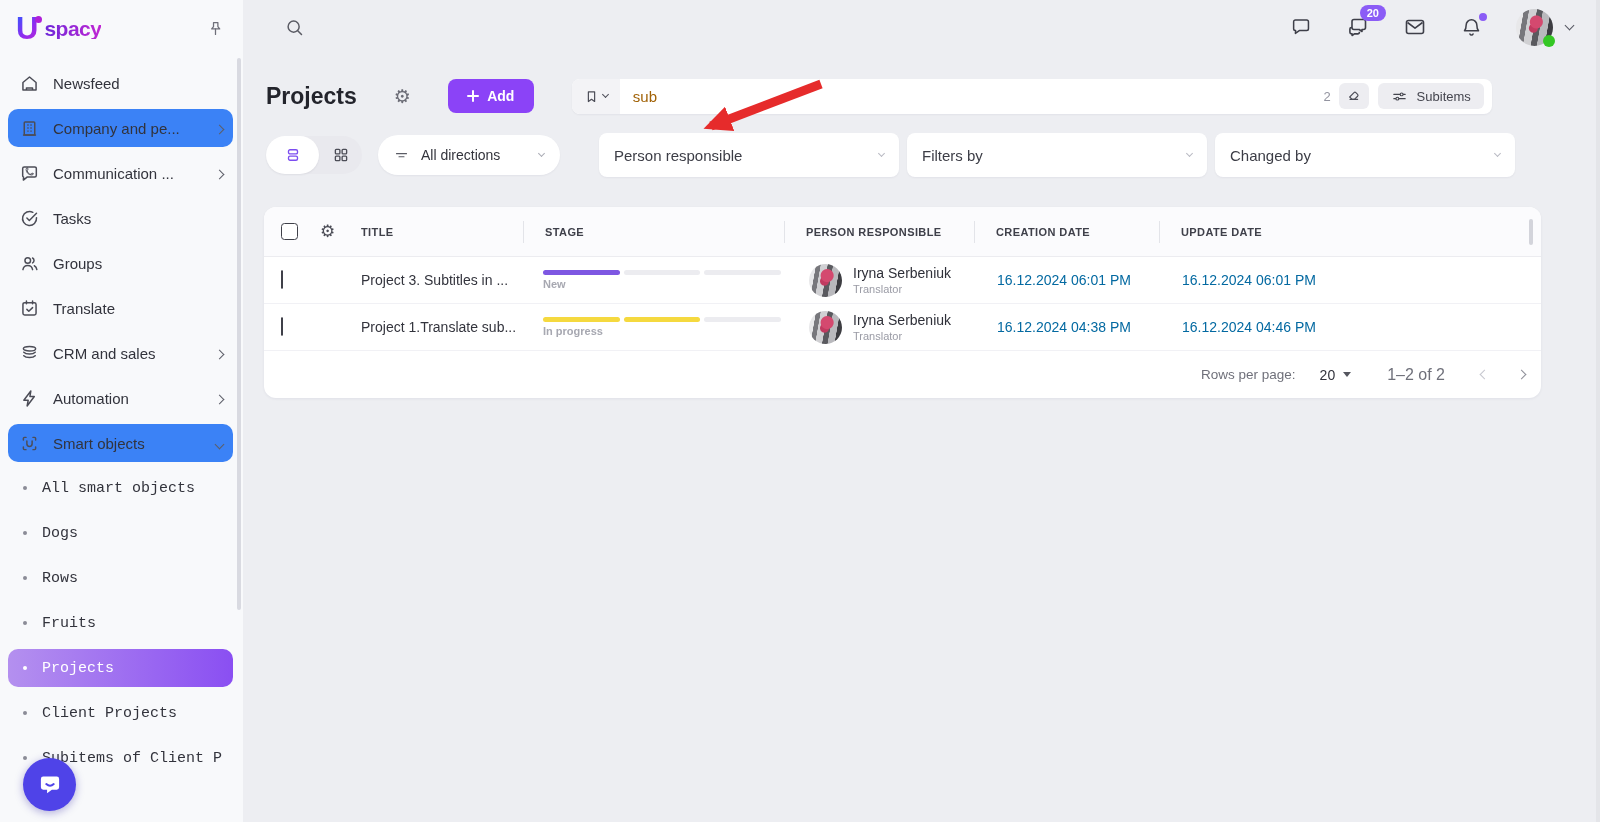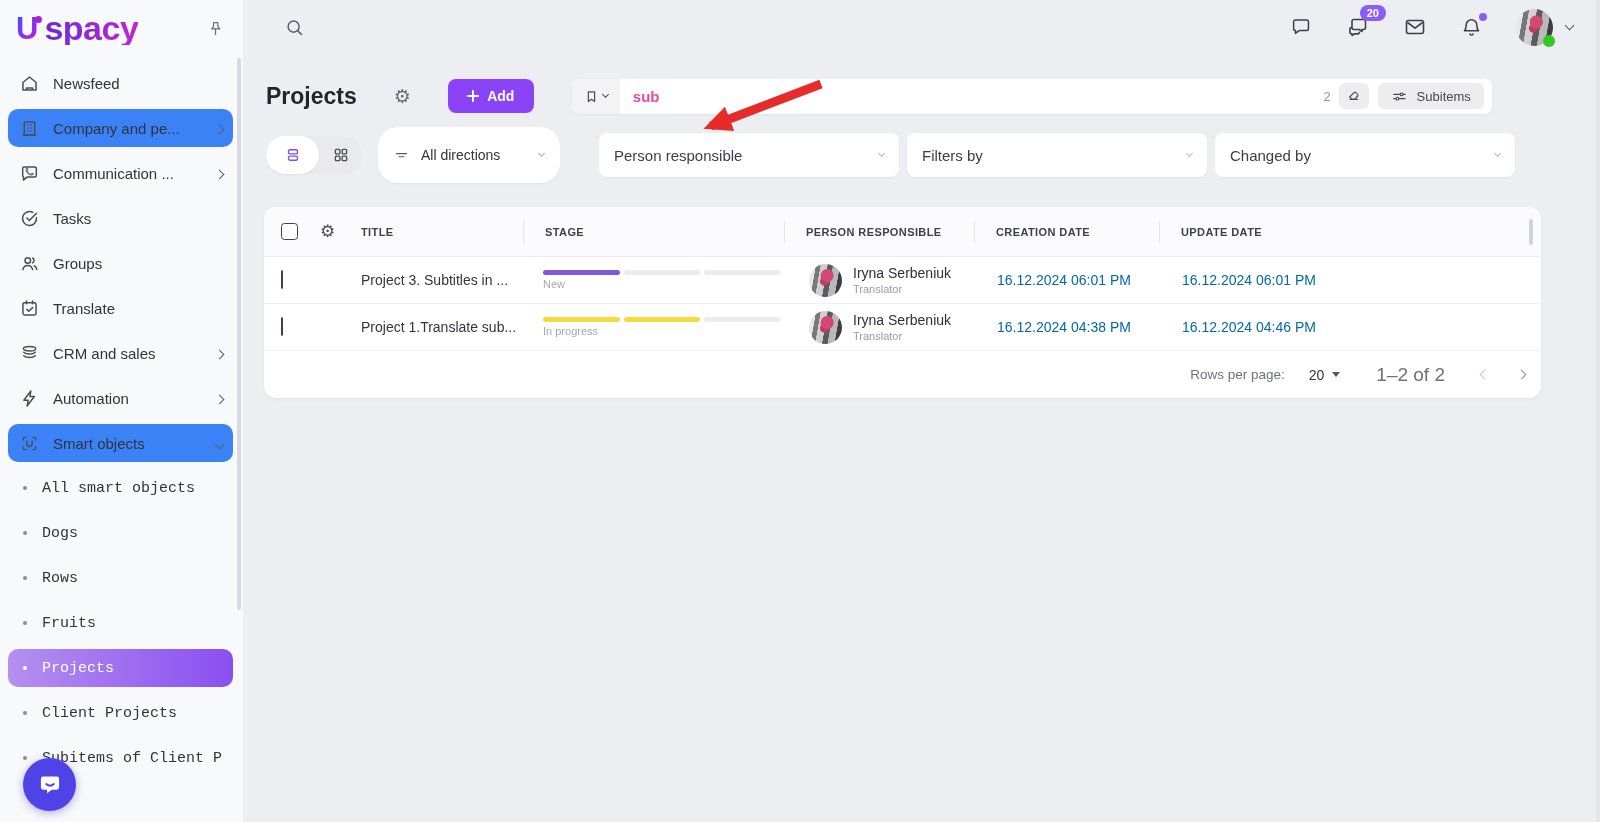--- a/index.html
+++ b/index.html
@@ -5,21 +5,21 @@
   * { margin:0; padding:0; box-sizing:border-box; }
   html,body { width:1600px; height:822px; overflow:hidden; }
   body { font-family:"Liberation Sans","DejaVu Sans",sans-serif; background:#edeef2; color:#2e2f38; position:relative; }
 
   
   .sidebar { position:absolute; left:0; top:0; width:243px; height:822px; background:#f8f9fb; z-index:5; }
   .sb-scroll { position:absolute; right:2px; top:58px; width:4px; height:552px; background:#d9dae1; border-radius:2px; }
   .logo-row { display:flex; align-items:center; height:56px; padding:0 18px 0 16px; }
   .logo-mark { position:relative; font-size:31px; font-weight:800; background:linear-gradient(135deg,#2d5bff 0%,#8d2df0 55%,#c026d3 100%); -webkit-background-clip:text; background-clip:text; color:transparent; line-height:1; }
   .logo-dot { position:absolute; top:3px; right:-4px; width:7px; height:7px; border-radius:50%; background:#b01fd8; }
-  .logo-text { font-size:34px; font-weight:700; letter-spacing:-0.5px; margin-left:6px; background:linear-gradient(90deg,#6d28d9,#c026d3); -webkit-background-clip:text; background-clip:text; color:transparent; line-height:1; }
+  .logo-text { font-size:21px; font-weight:700; letter-spacing:-0.5px; margin-left:6px; background:linear-gradient(90deg,#6d28d9,#c026d3); -webkit-background-clip:text; background-clip:text; color:transparent; line-height:1; }
   .pin-btn { margin-left:auto; color:#6e6f79; display:flex; }
   .nav { padding:8px 10px 0 8px; }
   .nav-item { display:flex; align-items:center; height:38px; margin-bottom:7px; padding:0 10px; border-radius:10px; gap:13px; cursor:pointer; }
   .nav-item.hl { background:#3b82f6; }
   .nav-item .nicon { width:22px; height:22px; display:flex; align-items:center; justify-content:center; color:#4c4d57; flex:none; }
   .nav-item .nlabel { font-size:15px; color:#32333c; white-space:nowrap; overflow:hidden; }
   .nav-item .nchev { margin-left:auto; color:#5d5e68; }
   .sub-item { display:flex; align-items:center; height:38px; margin-bottom:7px; padding:0 10px 0 15px; border-radius:10px; gap:15px; cursor:pointer;font-family:Liberation Mono, monospace; }
   .sub-item .bullet { width:4px; height:4px; border-radius:50%; background:#8b8c96; flex:none; }
   .sub-item .nlabel { font-size:15px; color:#32333c; white-space:nowrap; overflow:hidden; }
@@ -56,33 +56,33 @@
   .page-header { display:flex; align-items:center; height:36px; position:relative; }
   .page-title { font-size:23px; font-weight:700; color:#23242c; margin-left:2px; }
   .gear-btn { margin-left:37px; font-size:19px; color:#6b6c76; line-height:1; cursor:pointer; }
   .add-btn { margin-left:37px; width:86px; height:34px; border:none; border-radius:8px; background:#8b43f7; color:#fff; font-size:14px; font-weight:700; display:flex; align-items:center; justify-content:center; gap:8px; cursor:pointer; font-family:inherit; }
   .plus-ico { position:relative; width:12px; height:12px; }
   .plus-ico::before,.plus-ico::after { content:""; position:absolute; background:#fff; border-radius:1px; }
   .plus-ico::before { left:5px; top:0; width:2px; height:12px; }
   .plus-ico::after { left:0; top:5px; width:12px; height:2px; }
   .searchbar { margin-left:38px; width:920px; height:35px; background:#fff; border-radius:8px; box-shadow:0 1px 2px rgba(25,25,60,.05); display:flex; align-items:center; overflow:hidden; }
   .sb-bookmark { width:48px; height:35px; background:#f3f3f6; display:flex; align-items:center; justify-content:center; gap:4px; color:#4c4d57; cursor:pointer; flex:none; }
-  .sb-input { flex:1; border:none; outline:none; height:100%; padding:0 10px 0 13px; font-size:15px; color:#ec4899; font-family:inherit; background:transparent;font-weight:bold; }
+  .sb-input { flex:1; border:none; outline:none; height:100%; padding:0 10px 0 13px; font-size:15px; color:#a16207; font-family:inherit; background:transparent; }
   .sb-count { font-size:13px; color:#9394a0; margin-right:8px; }
   .sb-sq { width:30px; height:26px; background:#ededf1; border-radius:6px; display:flex; align-items:center; justify-content:center; color:#4c4d57; margin-right:9px; cursor:pointer; flex:none; }
   .filters-btn { height:26px; background:#ededf1; border-radius:6px; display:flex; align-items:center; gap:9px; padding:0 13px; margin-right:8px; color:#44454e; font-size:13px; cursor:pointer; flex:none; }
   .red-arrow { position:absolute; left:407px; top:-4px; width:170px; height:66px; pointer-events:none; z-index:20; }
 
   
   .toolbar { display:flex; align-items:center; margin-top:19px; height:44px; }
   .view-toggle { width:96px; height:38px; background:#e9e9ee; border-radius:19px; display:flex; align-items:center; margin-left:2px; }
   .vt-seg { width:53px; height:38px; border-radius:19px; display:flex; align-items:center; justify-content:center; cursor:pointer; }
   .vt-seg.active { background:#fff; box-shadow:0 1px 2px rgba(25,25,60,.07); color:#7c4df0; }
   .vt-seg.idle { width:43px; color:#4c4d57; }
-  .dir-select { margin-left:16px; width:182px; height:56px; background:#fff; border-radius:20px; box-shadow:0 1px 2px rgba(25,25,60,.05); display:flex; align-items:center; padding:0 16px; gap:12px; cursor:pointer; }
+  .dir-select { margin-left:16px; width:182px; height:40px; background:#fff; border-radius:20px; box-shadow:0 1px 2px rgba(25,25,60,.05); display:flex; align-items:center; padding:0 16px; gap:12px; cursor:pointer; }
   .dir-select .lbl { font-size:14px; color:#33343c; }
   .dir-select .chev { margin-left:auto; color:#abacb6; }
   .big-selects { display:flex; gap:8px; margin-left:39px; }
   .big-select { width:300px; height:44px; background:#fff; border-radius:8px; box-shadow:0 1px 2px rgba(25,25,60,.05); display:flex; align-items:center; padding:0 15px; cursor:pointer; }
   .big-select .lbl { font-size:15px; color:#3c3d46; }
   .big-select .chev { margin-left:auto; color:#b9bac3; }
 
   
   .table-card { margin-top:30px; width:1277px; background:#fff; border-radius:12px; box-shadow:0 1px 3px rgba(25,25,60,.06); position:relative; }
   .tgrid { display:grid; grid-template-columns:93px 166px 261px 190px 185px auto; align-items:center; }
@@ -93,31 +93,31 @@
   .th-select { display:flex; align-items:center; gap:22px; padding-left:17px; }
   .cbx { width:17px; height:17px; border:1.6px solid #3f4049; border-radius:3.5px; background:#fff; cursor:pointer; flex:none; }
   .th-gear { font-size:17px; color:#4b4c56; line-height:1; cursor:pointer; }
   .thumb-mini { position:absolute; right:8px; top:12px; width:4px; height:26px; background:#d3d4db; border-radius:2px; }
   .tr { height:47px; border-bottom:1px solid #f1f1f5; }
   .td-select { padding-left:17px; }
   .td-title { font-size:14px; color:#33343d; padding-left:4px; white-space:nowrap; overflow:hidden; cursor:pointer; }
   .td-stage { padding-left:20px; }
   .stage-bar { display:flex; gap:4px; width:238px; }
   .stage-bar .seg { flex:1; height:5px; border-radius:3px; background:#ececf0; }
-  .stage-label { font-size:11px; color:#a7a8b1; margin-top:3px; }
+  .stage-label { font-size:11px; color:#a7a8b1; margin-top:3px;font-weight:bold; }
   .td-person { padding-left:25px; display:flex; align-items:center; gap:11px; }
   .p-name { font-size:14px; color:#2f3039; }
   .p-role { font-size:11px; color:#9a9ba5; margin-top:2px; }
   .td-date { font-size:14px; color:#0369a1; padding-left:23px; white-space:nowrap; }
   .tfoot { height:47px; display:flex; align-items:center; justify-content:flex-end; padding-right:16px; }
   .pg-label { font-size:13.5px; color:#6f707a; }
   .pg-size { display:flex; align-items:center; gap:8px; margin-left:24px; cursor:pointer; }
   .pg-size .val { font-size:14px; color:#33343d; }
   .caret-down { width:0; height:0; border-left:4.5px solid transparent; border-right:4.5px solid transparent; border-top:5px solid #55565f; }
-  .pg-range { font-size:19px; color:#6f707a; margin-left:36px; }
+  .pg-range { font-size:16px; color:#6f707a; margin-left:36px; }
   .pg-prev { margin-left:36px; color:#c6c7cf; cursor:default; display:flex; }
   .pg-next { margin-left:30px; color:#8e8f99; cursor:pointer; display:flex; }
 
   svg { display:block; }
 </style>
 </head>
 <body>
 
 <aside class="sidebar">
   <div class="logo-row">

